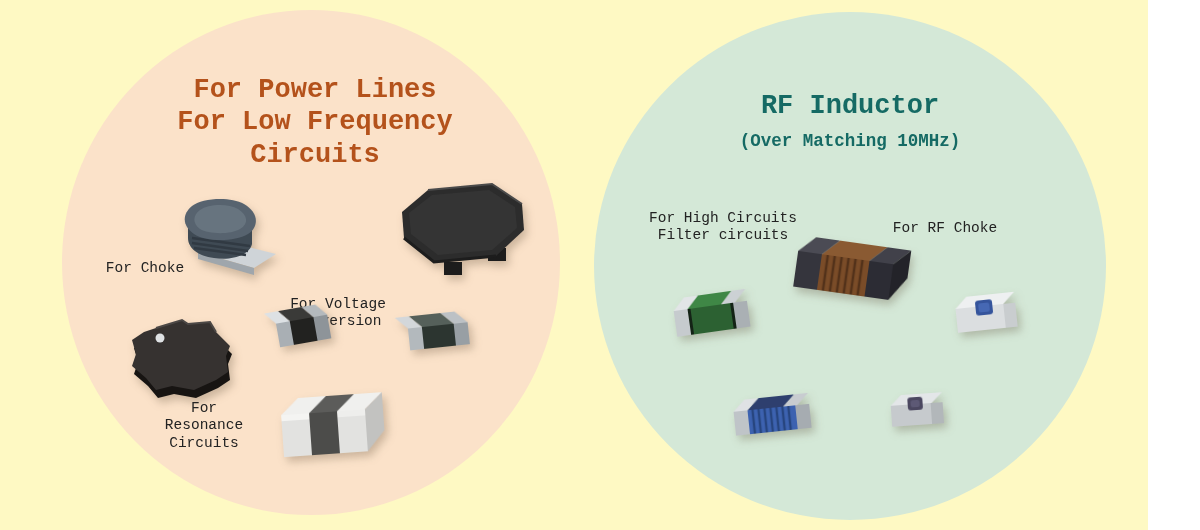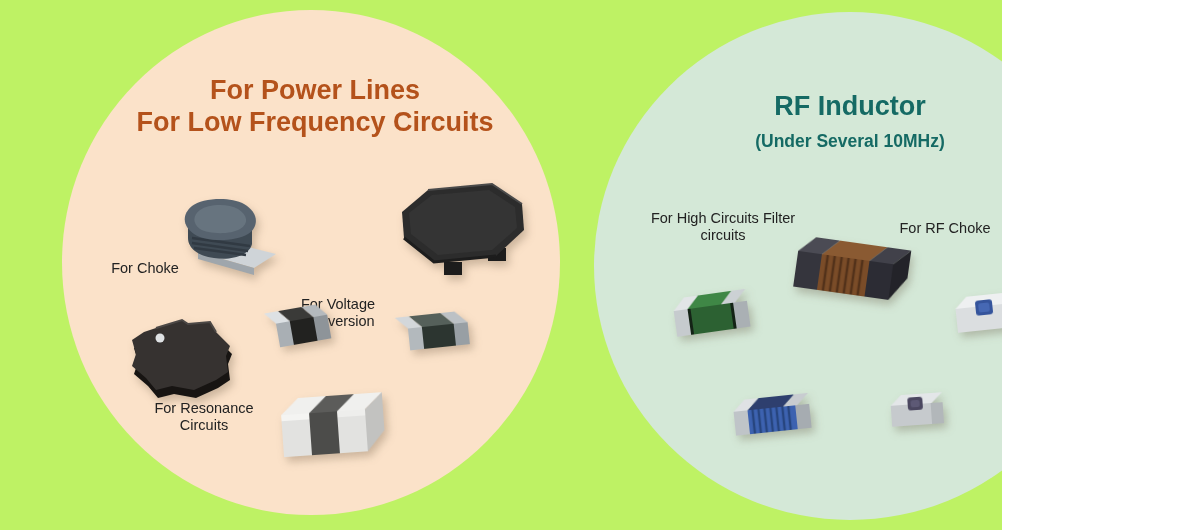--- a/index.html
+++ b/index.html
@@ -1,18 +1,18 @@
 <!DOCTYPE html>
 <html style="--left-bg: #fbe2c9; --left-title: #b4521b; --left-subtitle: #c03a20; --right-bg: #d4e8d7; --right-title: #156a64; --label: #222222;"><head>
 <meta charset="utf-8">
 <style>
   html,body{margin:0;padding:0;background:#fff;}
   .page{
-    position:relative;width:1002px;height:530px;background:#bef264;
-    font-family:Liberation Sans, sans-serif;overflow:hidden;
+    position:relative;width:1148px;height:530px;background:#fef9c3;
+    font-family:Liberation Mono, monospace;overflow:hidden;
   }
   .circle{position:absolute;border-radius:50%;}
   .circle-left{left:62px;top:10px;width:498px;height:505px;background:var(--left-bg,#fbe2c9);}
   .circle-right{left:594px;top:12px;width:512px;height:508px;background:var(--right-bg,#d4e8d7);}
   .title-block{position:absolute;text-align:center;font-weight:700;}
   .title-left{left:120px;top:74px;width:390px;color:var(--left-title,#b4521b);font-size:27px;line-height:1.2;}
   .title-right{left:690px;top:90px;width:320px;color:var(--right-title,#156a64);font-size:27px;line-height:1.2;}
   .subtitle{font-size:18px;font-weight:700;margin-top:9px;}
   .subtitle-left{color:var(--left-subtitle,#c03a20);}
   .subtitle-right{color:var(--right-title,#156a64);font-size:17.5px;}
@@ -100,21 +100,21 @@
       <polygon points="104,30 122,14 122,52 104,72" fill="#c2c2c0"></polygon>
       <rect x="20" y="30" width="28" height="6" fill="#f4f4f2"></rect>
       <rect x="76" y="30" width="28" height="6" fill="#eeeeec"></rect>
     </svg>
   </div>
 
   <div class="circle circle-right"></div>
 
   <div class="title-block title-right">
     <div>RF Inductor</div>
-    <div class="subtitle subtitle-right">(Under Several 10MHz)</div>
+    <div class="subtitle subtitle-right">(Over Matching 10MHz)</div>
   </div>
 
   <div class="label" style="left:648px;top:210px;width:150px;">For High Circuits Filter circuits</div>
   <div class="label" style="left:890px;top:220px;width:110px;">For RF Choke</div>
 
   <div class="comp" style="left:786px;top:224px;width:124px;height:92px;transform:rotate(8deg);">
     <svg viewBox="0 0 124 92" aria-hidden="true">
       <polygon points="34,34 82,34 98,18 50,18" fill="#8a5a32"></polygon>
       <polygon points="10,34 34,34 50,18 26,18" fill="#4b4b54"></polygon>
       <polygon points="82,34 106,34 122,18 98,18" fill="#41414a"></polygon>

